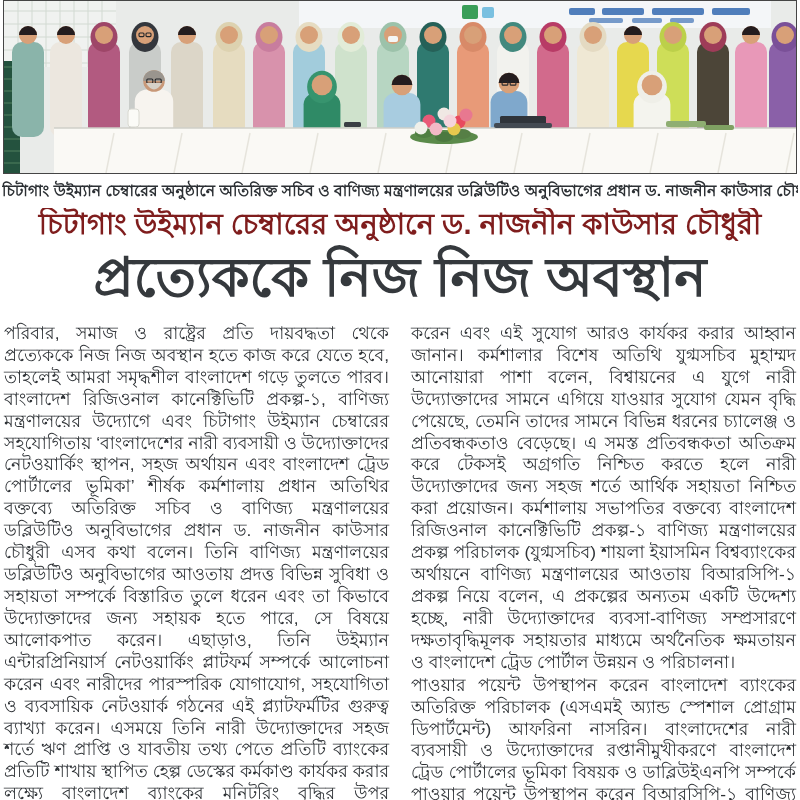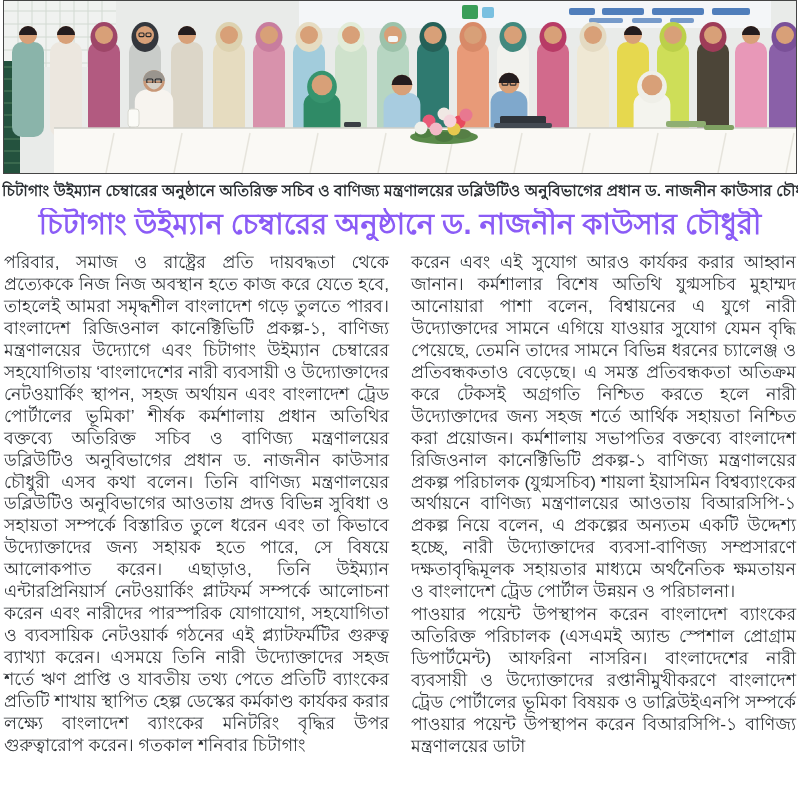--- a/index.html
+++ b/index.html
@@ -11,21 +11,21 @@
   .page{width:796px;margin:0 auto;}
   .photo-frame{
     margin:0 1px;border:1px solid #454545;height:172px;overflow:hidden;background:#e9ebe9;
   }
   .photo-frame svg{display:block;}
   .photo-caption{
     text-align:center;font-size:15.5px;font-weight:700;color:#2c3034;
     margin-top:5px;letter-spacing:.1px;white-space:nowrap;overflow:hidden;
   }
   .kicker{
-    text-align:center;font-size:29px;font-weight:700;color:#8b5cf6;
+    text-align:center;font-size:29px;font-weight:700;color:#7f1d1d;
     margin-top:3px;line-height:1.15;white-space:nowrap;overflow:hidden;
   }
   .headline{
     text-align:center;font-weight:700;color:#35393d;
     font-size:54px;line-height:1.27;margin-top:2px;
   }
   .headline .hl-line{display:block;}
   .cols{
     display:flex;gap:22px;margin-top:11px;padding:0 2px;
   }
@@ -248,20 +248,21 @@
         <circle cx="462" cy="114" r="6.5" fill="#e87890"></circle>
         <circle cx="446" cy="120" r="6.5" fill="#f4d4dc"></circle>
       </svg>
   </div>
 
   <div class="photo-caption">চিটাগাং উইম্যান চেম্বারের অনুষ্ঠানে অতিরিক্ত সচিব ও বাণিজ্য মন্ত্রণালয়ের ডব্লিউটিও অনুবিভাগের প্রধান ড. নাজনীন কাউসার চৌধুরীসহ অতিথিবৃন্দ</div>
 
   <div class="kicker">চিটাগাং উইম্যান চেম্বারের অনুষ্ঠানে ড. নাজনীন কাউসার চৌধুরী</div>
 
   <div class="headline">
+    <span class="hl-line">প্রত্যেককে নিজ নিজ অবস্থান</span>
   </div>
 
   <div class="cols">
     <div class="col">
       <p>পরিবার, সমাজ ও রাষ্ট্রের প্রতি দায়বদ্ধতা থেকে প্রত্যেককে নিজ নিজ অবস্থান হতে কাজ করে যেতে হবে, তাহলেই আমরা সমৃদ্ধশীল বাংলাদেশ গড়ে তুলতে পারব। বাংলাদেশ রিজিওনাল কানেক্টিভিটি প্রকল্প-১, বাণিজ্য মন্ত্রণালয়ের উদ্যোগে এবং চিটাগাং উইম্যান চেম্বারের সহযোগিতায় ‘বাংলাদেশের নারী ব্যবসায়ী ও উদ্যোক্তাদের নেটওয়ার্কিং স্থাপন, সহজ অর্থায়ন এবং বাংলাদেশ ট্রেড পোর্টালের ভূমিকা’ শীর্ষক কর্মশালায় প্রধান অতিথির বক্তব্যে অতিরিক্ত সচিব ও বাণিজ্য মন্ত্রণালয়ের ডব্লিউটিও অনুবিভাগের প্রধান ড. নাজনীন কাউসার চৌধুরী এসব কথা বলেন। তিনি বাণিজ্য মন্ত্রণালয়ের ডব্লিউটিও অনুবিভাগের আওতায় প্রদত্ত বিভিন্ন সুবিধা ও সহায়তা সম্পর্কে বিস্তারিত তুলে ধরেন এবং তা কিভাবে উদ্যোক্তাদের জন্য সহায়ক হতে পারে, সে বিষয়ে আলোকপাত করেন। এছাড়াও, তিনি উইম্যান এন্টারপ্রিনিয়ার্স নেটওয়ার্কিং প্লাটফর্ম সম্পর্কে আলোচনা করেন এবং নারীদের পারস্পরিক যোগাযোগ, সহযোগিতা ও ব্যবসায়িক নেটওয়ার্ক গঠনের এই প্ল্যাটফর্মটির গুরুত্ব ব্যাখ্যা করেন। এসময়ে তিনি নারী উদ্যোক্তাদের সহজ শর্তে ঋণ প্রাপ্তি ও যাবতীয় তথ্য পেতে প্রতিটি ব্যাংকের প্রতিটি শাখায় স্থাপিত হেল্প ডেস্কের কর্মকাণ্ড কার্যকর করার লক্ষ্যে বাংলাদেশ ব্যাংকের মনিটরিং বৃদ্ধির উপর গুরুত্বারোপ করেন। গতকাল শনিবার চিটাগাং</p>
     </div>
     <div class="col">
       <p>করেন এবং এই সুযোগ আরও কার্যকর করার আহ্বান জানান। কর্মশালার বিশেষ অতিথি যুগ্মসচিব মুহাম্মদ আনোয়ারা পাশা বলেন, বিশ্বায়নের এ যুগে নারী উদ্যোক্তাদের সামনে এগিয়ে যাওয়ার সুযোগ যেমন বৃদ্ধি পেয়েছে, তেমনি তাদের সামনে বিভিন্ন ধরনের চ্যালেঞ্জ ও প্রতিবন্ধকতাও বেড়েছে। এ সমস্ত প্রতিবন্ধকতা অতিক্রম করে টেকসই অগ্রগতি নিশ্চিত করতে হলে নারী উদ্যোক্তাদের জন্য সহজ শর্তে আর্থিক সহায়তা নিশ্চিত করা প্রয়োজন। কর্মশালায় সভাপতির বক্তব্যে বাংলাদেশ রিজিওনাল কানেক্টিভিটি প্রকল্প-১ বাণিজ্য মন্ত্রণালয়ের প্রকল্প পরিচালক (যুগ্মসচিব) শায়লা ইয়াসমিন বিশ্বব্যাংকের অর্থায়নে বাণিজ্য মন্ত্রণালয়ের আওতায় বিআরসিপি-১ প্রকল্প নিয়ে বলেন, এ প্রকল্পের অন্যতম একটি উদ্দেশ্য হচ্ছে, নারী উদ্যোক্তাদের ব্যবসা-বাণিজ্য সম্প্রসারণে দক্ষতাবৃদ্ধিমূলক সহায়তার মাধ্যমে অর্থনৈতিক ক্ষমতায়ন ও বাংলাদেশ ট্রেড পোর্টাল উন্নয়ন ও পরিচালনা।</p>
       <p>পাওয়ার পয়েন্ট উপস্থাপন করেন বাংলাদেশ ব্যাংকের অতিরিক্ত পরিচালক (এসএমই অ্যান্ড স্পেশাল প্রোগ্রাম ডিপার্টমেন্ট) আফরিনা নাসরিন। বাংলাদেশের নারী ব্যবসায়ী ও উদ্যোক্তাদের রপ্তানীমুখীকরণে বাংলাদেশ ট্রেড পোর্টালের ভূমিকা বিষয়ক ও ডাব্লিউইএনপি সম্পর্কে পাওয়ার পয়েন্ট উপস্থাপন করেন বিআরসিপি-১ বাণিজ্য মন্ত্রণালয়ের ডাটা</p>
     </div>

